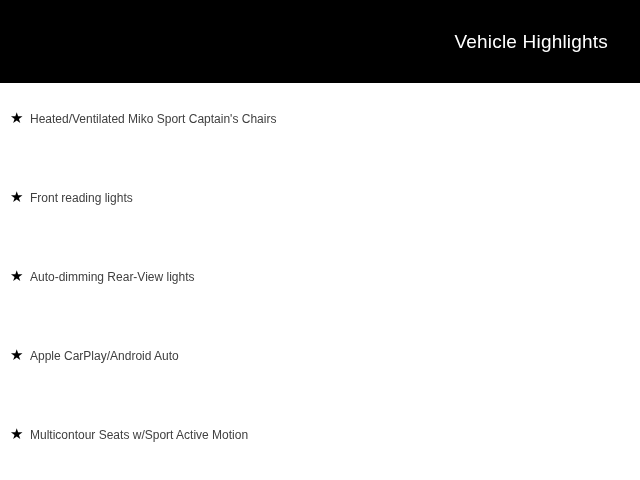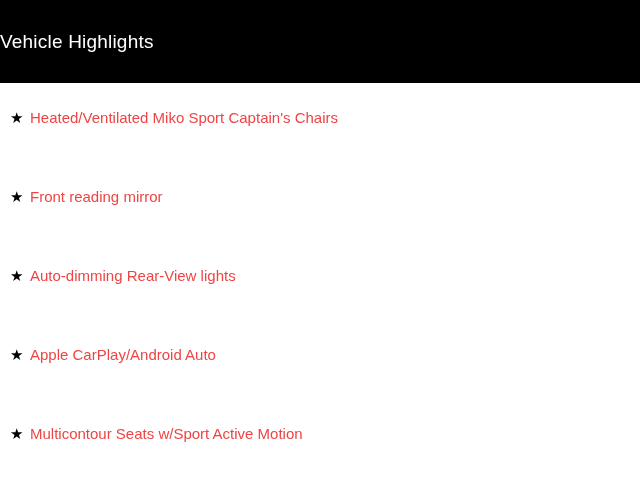--- a/index.html
+++ b/index.html
@@ -19,20 +19,21 @@
     height: 480px;
     background: #ffffff;
   }
   .header {
     box-sizing: border-box;
     width: 100%;
     height: 83px;
     background: #000000;
     display: flex;
     align-items: center;
+    justify-content: flex-end;
     padding-right: 32px;
   }
   .header-title {
     color: #ffffff;
     font-size: 19px;
     letter-spacing: 0.2px;
     line-height: 1;
   }
   .highlights {
     list-style: none;
@@ -48,22 +49,22 @@
   }
   .bullet-star {
     flex: 0 0 auto;
     width: 20px;
     color: #000000;
     font-size: 15px;
     line-height: 1;
     text-align: left;
   }
   .highlight-text {
-    color: #ef4444;
-    font-size: 15px;
+    color: #404040;
+    font-size: 12px;
     line-height: 1;
   }
 </style>
 </head>
 <body>
 
 <div class="page">
 
   <div class="header">
     <div class="header-title">Vehicle Highlights</div>
@@ -71,21 +72,21 @@
 
   <ul class="highlights">
 
     <li class="highlight-item">
       <span class="bullet-star">★</span>
       <span class="highlight-text">Heated/Ventilated Miko Sport Captain's Chairs</span>
     </li>
 
     <li class="highlight-item">
       <span class="bullet-star">★</span>
-      <span class="highlight-text">Front reading mirror</span>
+      <span class="highlight-text">Front reading lights</span>
     </li>
 
     <li class="highlight-item">
       <span class="bullet-star">★</span>
       <span class="highlight-text">Auto-dimming Rear-View lights</span>
     </li>
 
     <li class="highlight-item">
       <span class="bullet-star">★</span>
       <span class="highlight-text">Apple CarPlay/Android Auto</span>

